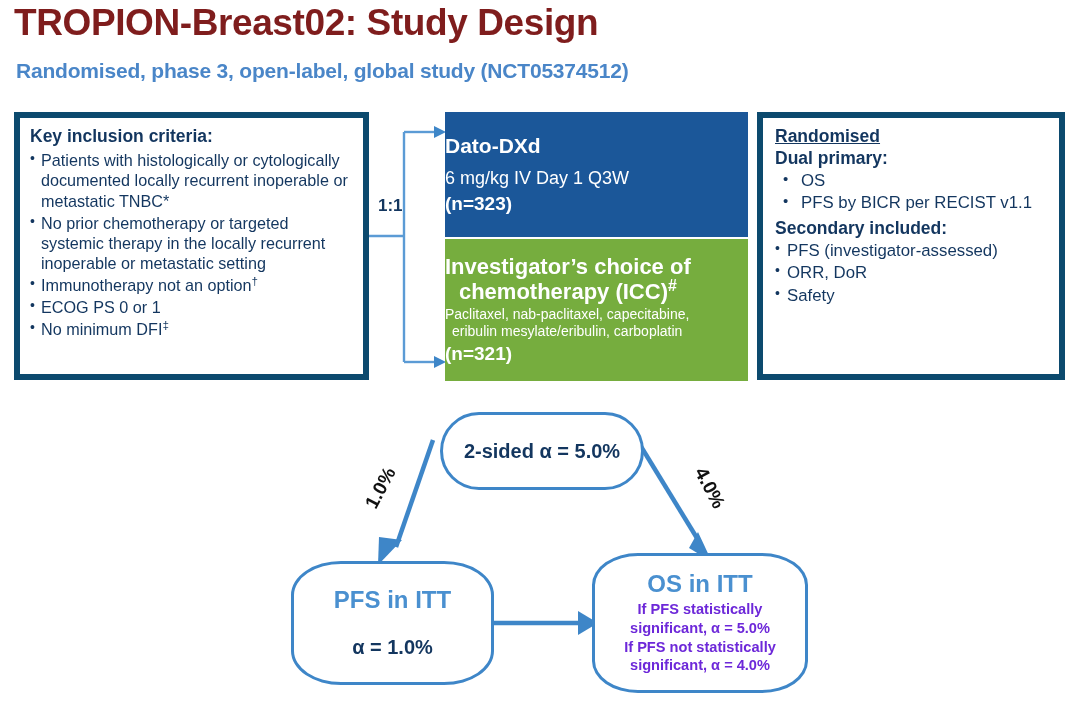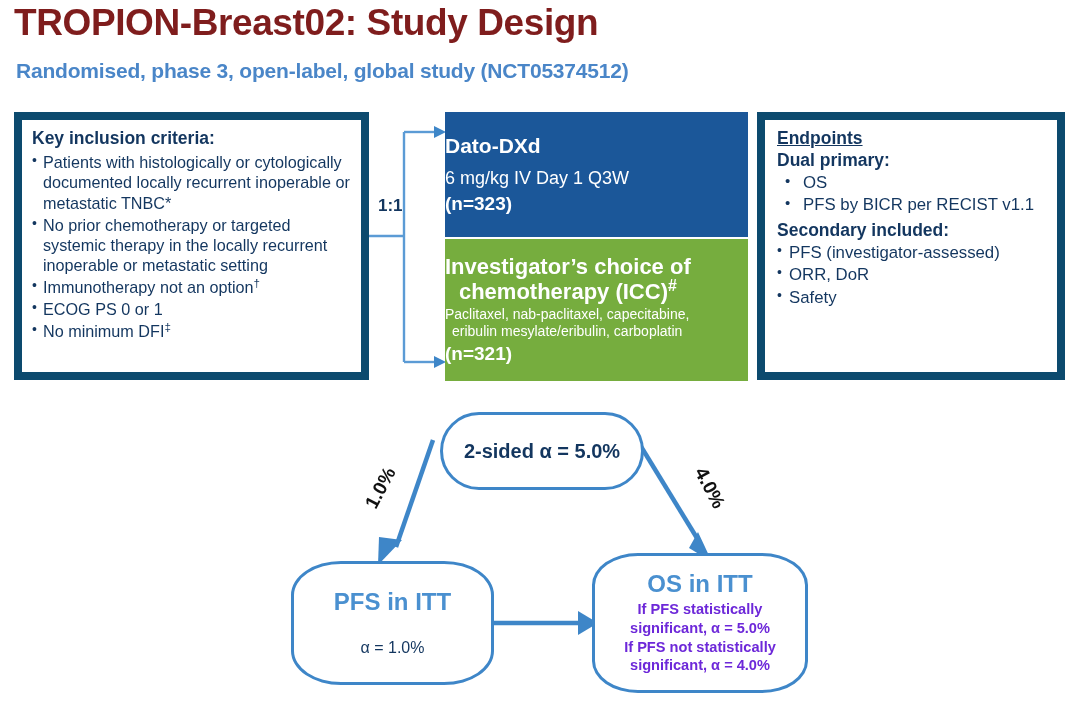--- a/index.html
+++ b/index.html
@@ -38,21 +38,21 @@
     font-weight: bold;
     color: #4A86C8;
     letter-spacing: -0.2px;
     white-space: nowrap;
   }
 
   
   .panel {
     position: absolute;
     background: #ffffff;
-    border: 8px solid #0c4a6e;
+    border: 6px solid #0c4a6e;
     box-sizing: border-box;
   }
 
   
   #inclusion-panel {
     left: 14px;
     top: 112px;
     width: 355px;
     height: 268px;
     padding: 8px 8px 0 10px;
@@ -232,22 +232,22 @@
     height: 140px;
     border-radius: 46px / 32px;
   }
   .node-title {
     font-size: 24px;
     font-weight: bold;
     color: #4A90D0;
     line-height: 1.1;
   }
   #node-pfs .node-sub {
-    font-size: 16px;
-    font-weight: normal;
+    font-size: 20px;
+    font-weight: bold;
     color: #13365F;
     margin-top: 9px;
   }
   #node-os .node-lines {
     font-size: 14.6px;
     font-weight: bold;
     color: #6d28d9;
     line-height: 1.28;
     margin-top: 3px;
   }
@@ -311,21 +311,21 @@
     <div class="arm-n">(n=323)</div>
   </div>
 
   <div class="arm" id="arm-icc">
     <div class="arm-name">Investigator’s choice of<br>chemotherapy (ICC)<sup>#</sup></div>
     <div class="arm-dose">Paclitaxel, nab-paclitaxel, capecitabine,<br>eribulin mesylate/eribulin, carboplatin</div>
     <div class="arm-n">(n=321)</div>
   </div>
 
   <div class="panel" id="endpoints-panel">
-    <div class="ep-title">Endpoints</div>
+    <div class="ep-title">Randomised</div>
     <div class="ep-sub">Dual primary:</div>
     <ul class="ep-list indent">
       <li>OS</li>
       <li>PFS by BICR per RECIST v1.1</li>
     </ul>
     <div class="ep-sub">Secondary included:</div>
     <ul class="ep-list tight">
       <li>PFS (investigator-assessed)</li>
       <li>ORR, DoR</li>
       <li>Safety</li>

